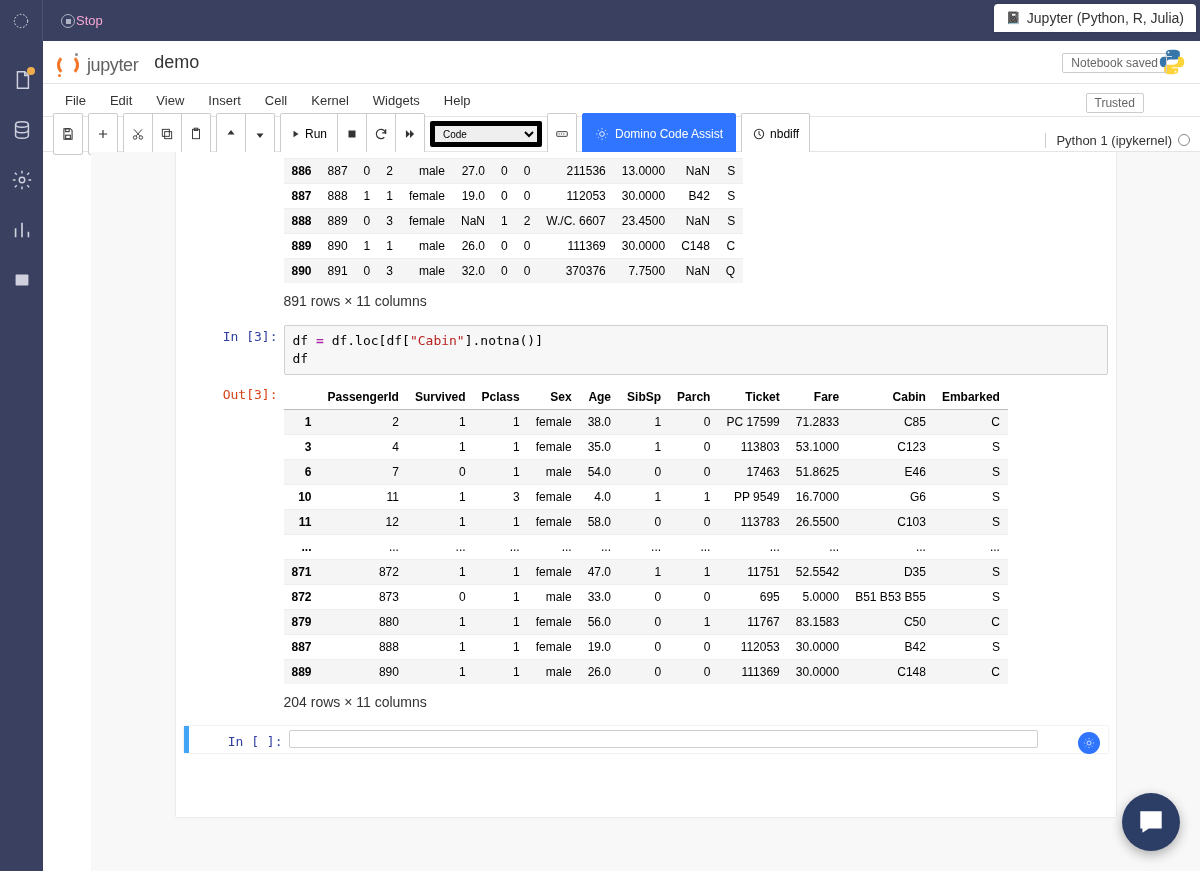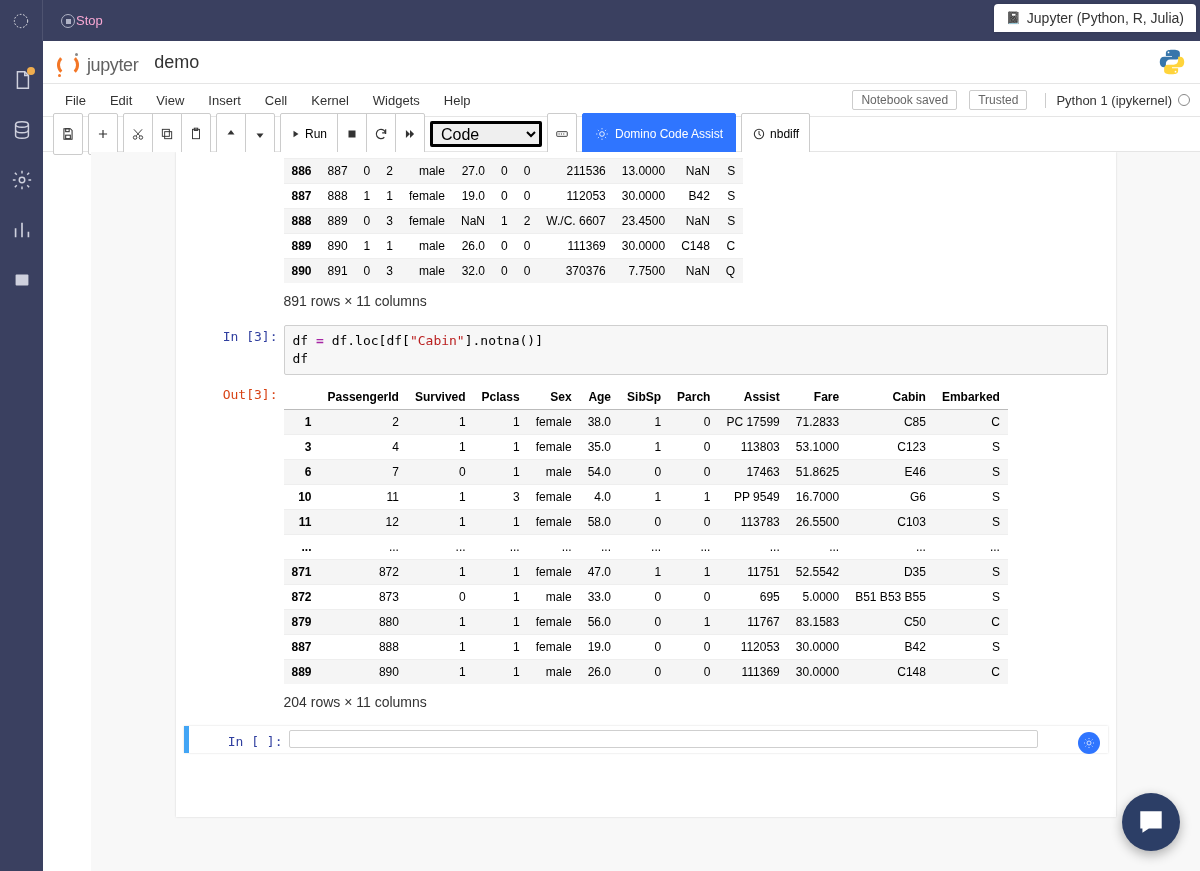--- a/index.html
+++ b/index.html
@@ -30,34 +30,34 @@
   .jlogo .logo-circle { width: 22px; height: 22px; border-radius: 50%; border: 3px solid #f37626; border-top-color: transparent; border-bottom-color: transparent; position: relative; }
   .jlogo .logo-circle::before, .jlogo .logo-circle::after { content:""; position:absolute; width:3px; height:3px; border-radius:50%; background:#f37626; }
   .jlogo .logo-circle::before { top:-4px; right:-2px; background:#888; }
   .jlogo .logo-circle::after { bottom:-4px; left:-2px; }
   .nb-name { font-size: 18px; margin-left: 16px; color: #333; }
   .python-logo { margin-left: auto; margin-right: 14px; width: 28px; height: 28px; }
 
   
   .menubar { height: 33px; display: flex; align-items: center; padding: 0 10px; border-bottom: 1px solid #e5e5e5; font-size: 13px; color: #333; }
   .menubar .m { padding: 4px 12px; cursor: default; }
-  .menubar .right { margin-left: auto; display: flex; align-items: center; gap: 12px; }
+  .menubar .right { margin-left: auto; display: flex; align-items: center; gap: 20px; flex-direction: column; }
   .menubar .pill { border: 1px solid #ccc; border-radius: 2px; padding: 2px 8px; color: #666; font-size: 12px; }
   .menubar .kernel { display:flex; align-items:center; gap:6px; padding-left:10px; border-left:1px solid #ccc; margin-left:6px; }
   .menubar .kcir { width: 12px; height:12px; border:1px solid #888; border-radius:50%; }
 
   
   .toolbar { height: 35px; display: flex; align-items: center; padding: 0 10px; border-bottom: 1px solid #e5e5e5; gap: 5px; }
   .toolbar .btn { height: 42px; min-width: 30px; border: 1px solid #ccc; border-radius: 2px; background: #fff; display: inline-flex; align-items: center; justify-content: center; font-size: 12px; padding: 0 6px; }
   .toolbar .grp { display: inline-flex; }
   .toolbar .grp .btn { border-radius: 0; margin-left: -1px; }
   .toolbar .grp .btn:first-child { border-top-left-radius: 2px; border-bottom-left-radius: 2px; margin-left: 0; }
   .toolbar .grp .btn:last-child { border-top-right-radius: 2px; border-bottom-right-radius: 2px; }
   .toolbar .run-btn { padding: 0 10px; gap: 4px; }
-  .toolbar select { height: 26px; border: 3px solid #000000; border-radius: 2px; width: 112px; font-size: 16px; padding: 0 4px; }
+  .toolbar select { height: 26px; border: 5px solid #000000; border-radius: 2px; width: 112px; font-size: 10px; padding: 0 4px; }
   .toolbar .dca { background: #2f75ff; color: #fff; border-color: #2f75ff; padding: 0 12px; gap: 6px; }
   .toolbar .dca .sun { width: 14px; height:14px; }
   .toolbar .nbdiff { padding: 0 10px; gap: 4px; }
   .tb-icon { width: 14px; height: 14px; }
 
   .content { flex: 1; overflow: auto; background: #f8f8f8; margin-left: 48px; }
   .sheet { max-width: 940px; margin: 0 auto; background: #fff; padding-bottom: 60px; box-shadow: 0 0 2px rgba(0,0,0,0.15); }
 
   .cell { padding: 4px 8px 4px 8px; }
   .prompt { width: 100px; text-align: right; font-family: Menlo, Consolas, monospace; font-size: 13px; color: #303f9f; padding: 4px 6px 0 0; vertical-align: top; }
@@ -363,21 +363,21 @@
                 <tbody>
                   <tr>
                     <th class="idx"></th>
                     <th>PassengerId</th>
                     <th>Survived</th>
                     <th>Pclass</th>
                     <th>Sex</th>
                     <th>Age</th>
                     <th>SibSp</th>
                     <th>Parch</th>
-                    <th>Assist</th>
+                    <th>Ticket</th>
                     <th>Fare</th>
                     <th>Cabin</th>
                     <th>Embarked</th>
                   </tr>
                   <tr class="odd">
                     <td class="idx">1</td>
                     <td>2</td>
                     <td>1</td>
                     <td>1</td>
                     <td>female</td>

